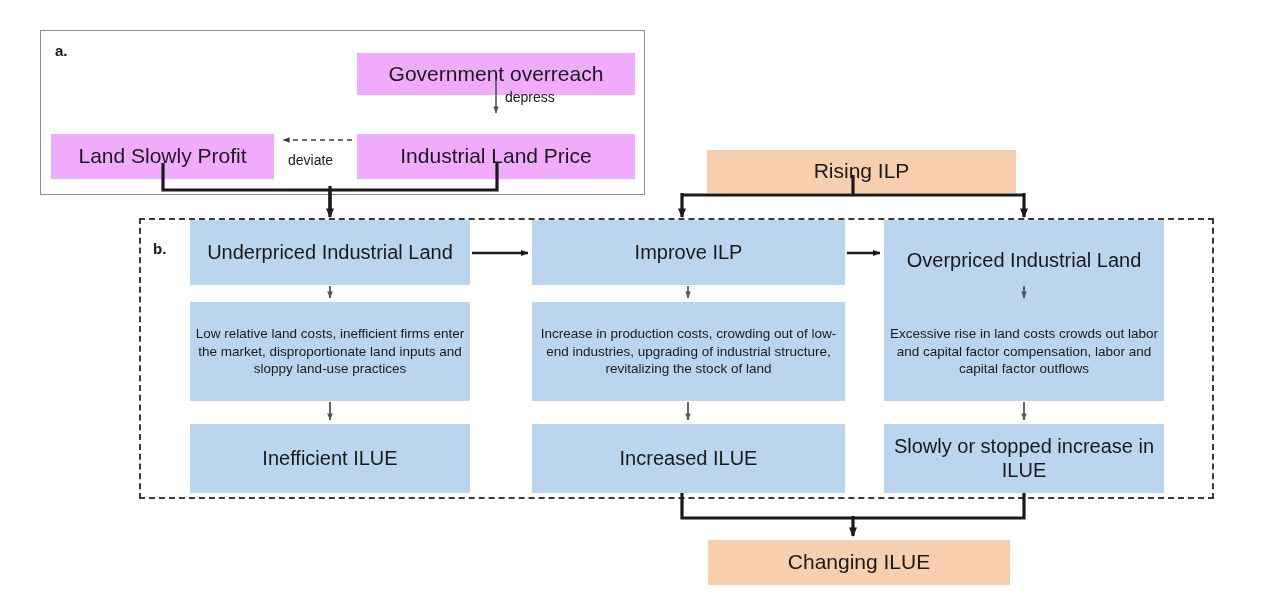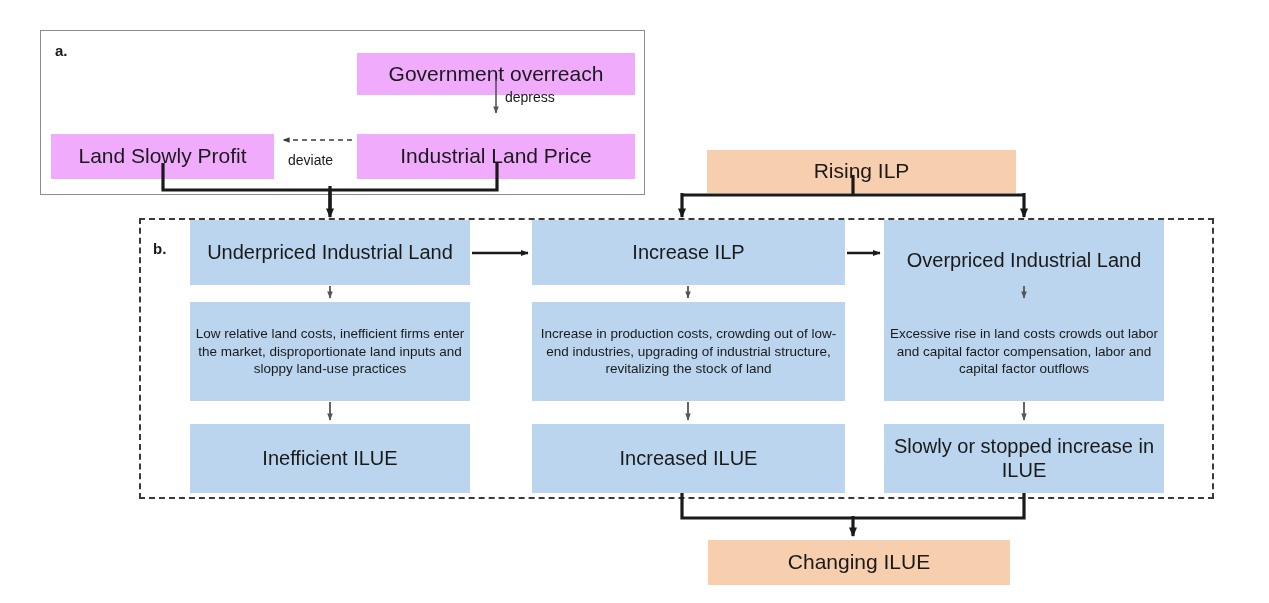--- a/index.html
+++ b/index.html
@@ -59,21 +59,21 @@
     <span>Underpriced Industrial Land</span>
   </div>
   <div class="box blue body-txt" style="left:190px;top:302px;width:280px;height:99px;">
     <span>Low relative land costs, inefficient firms enter the market, disproportionate land inputs and sloppy land-use practices</span>
   </div>
   <div class="box blue res" style="left:190px;top:424px;width:280px;height:69px;">
     <span>Inefficient ILUE</span>
   </div>
 
   <div class="box blue hdr-sm" style="left:532px;top:220px;width:313px;height:65px;">
-    <span>Increase ILP</span>
+    <span>Improve ILP</span>
   </div>
   <div class="box blue body-txt" style="left:532px;top:302px;width:313px;height:99px;">
     <span>Increase in production costs, crowding out of low-end industries, upgrading of industrial structure, revitalizing the stock of land</span>
   </div>
   <div class="box blue res" style="left:532px;top:424px;width:313px;height:69px;">
     <span>Increased ILUE</span>
   </div>
 
   <div class="box blue hdr-sm" style="left:884px;top:220px;width:280px;height:82px;">
     <span>Overpriced Industrial Land</span>

